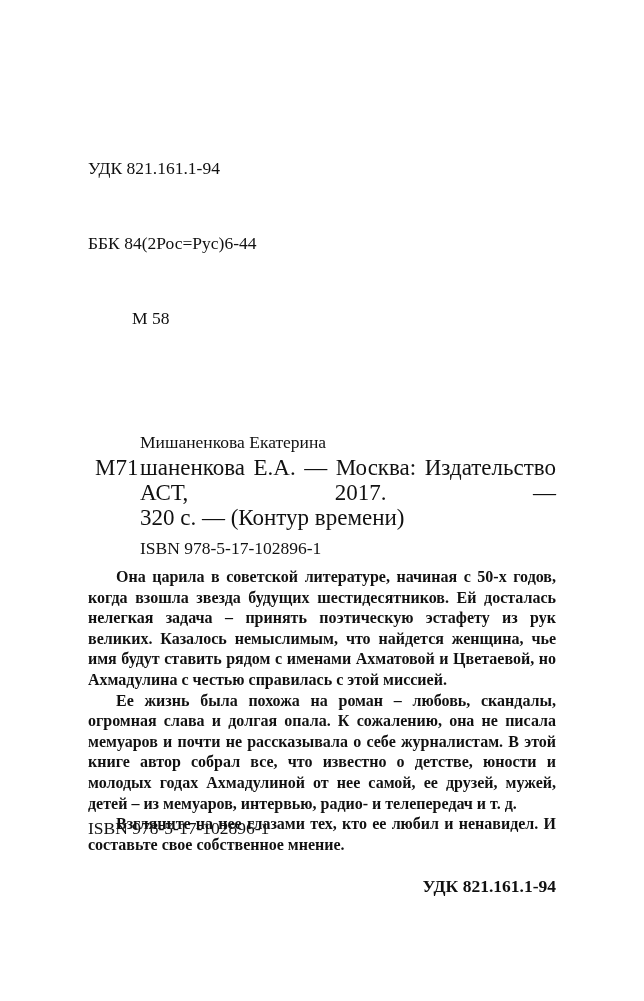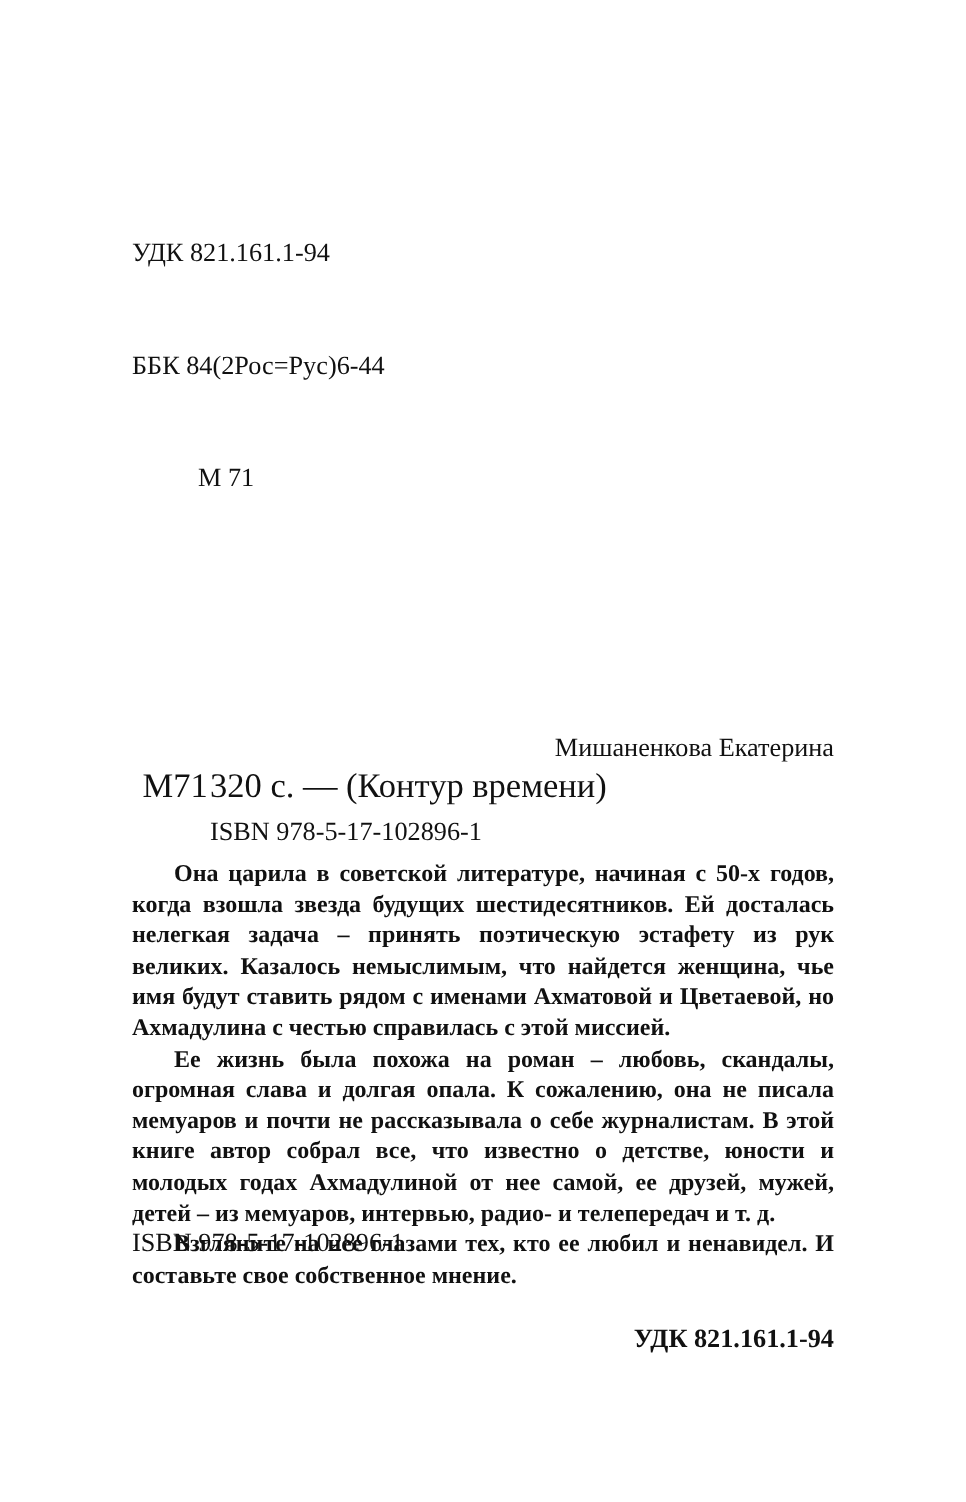--- a/index.html
+++ b/index.html
@@ -22,25 +22,24 @@
   .top-block {
     font-size: 17.5px;
     line-height: 25px;
     white-space: pre;
   }
   .top-code {
     margin-left: 44px;
   }
   
   .author-heading {
-    margin-top: 105px;
+    margin-top: 49px;
     margin-left: 52px;
     font-size: 17.5px;
     line-height: 25px;
-    text-align: right;
   }
   .catalog-entry {
     position: relative;
     margin-left: 52px;
     font-size: 23px;
     line-height: 25px;
   }
   .entry-code {
     position: absolute;
     left: -45px;
@@ -98,27 +97,28 @@
   }
 </style>
 </head>
 <body>
 
 <div class="page">
 
   <div class="top-block">
     <div>УДК 821.161.1-94</div>
     <div>ББК 84(2Рос=Рус)6-44</div>
-    <div class="top-code">М 71</div>
+    <div class="top-code">М 58</div>
   </div>
 
   <div class="author-heading">Мишаненкова Екатерина</div>
 
   <div class="catalog-entry">
     <span class="entry-code">М71</span>
+    <div class="bib-line justify-last">шаненкова Е.А. — Москва: Издательство АСТ, 2017. —</div>
     <div class="bib-line">320 с. — (Контур времени)</div>
   </div>
 
   <div class="isbn-line">ISBN 978-5-17-102896-1</div>
 
   <div class="annotation">
     <p>Она царила в советской литературе, начиная с 50-х годов, когда взошла звезда будущих шестидесятников. Ей досталась нелегкая задача – принять поэтическую эстафету из рук великих. Казалось немыслимым, что найдется женщина, чье имя будут ставить рядом с именами Ахматовой и Цветаевой, но Ахмадулина с честью справилась с этой миссией.</p>
     <p>Ее жизнь была похожа на роман – любовь, скандалы, огромная слава и долгая опала. К сожалению, она не писала мемуаров и почти не рассказывала о себе журналистам. В этой книге автор собрал все, что известно о детстве, юности и молодых годах Ахмадулиной от нее самой, ее друзей, мужей, детей – из мемуаров, интервью, радио- и телепередач и т. д.</p>
     <p>Взгляните на нее глазами тех, кто ее любил и ненавидел. И составьте свое собственное мнение.</p>
   </div>

